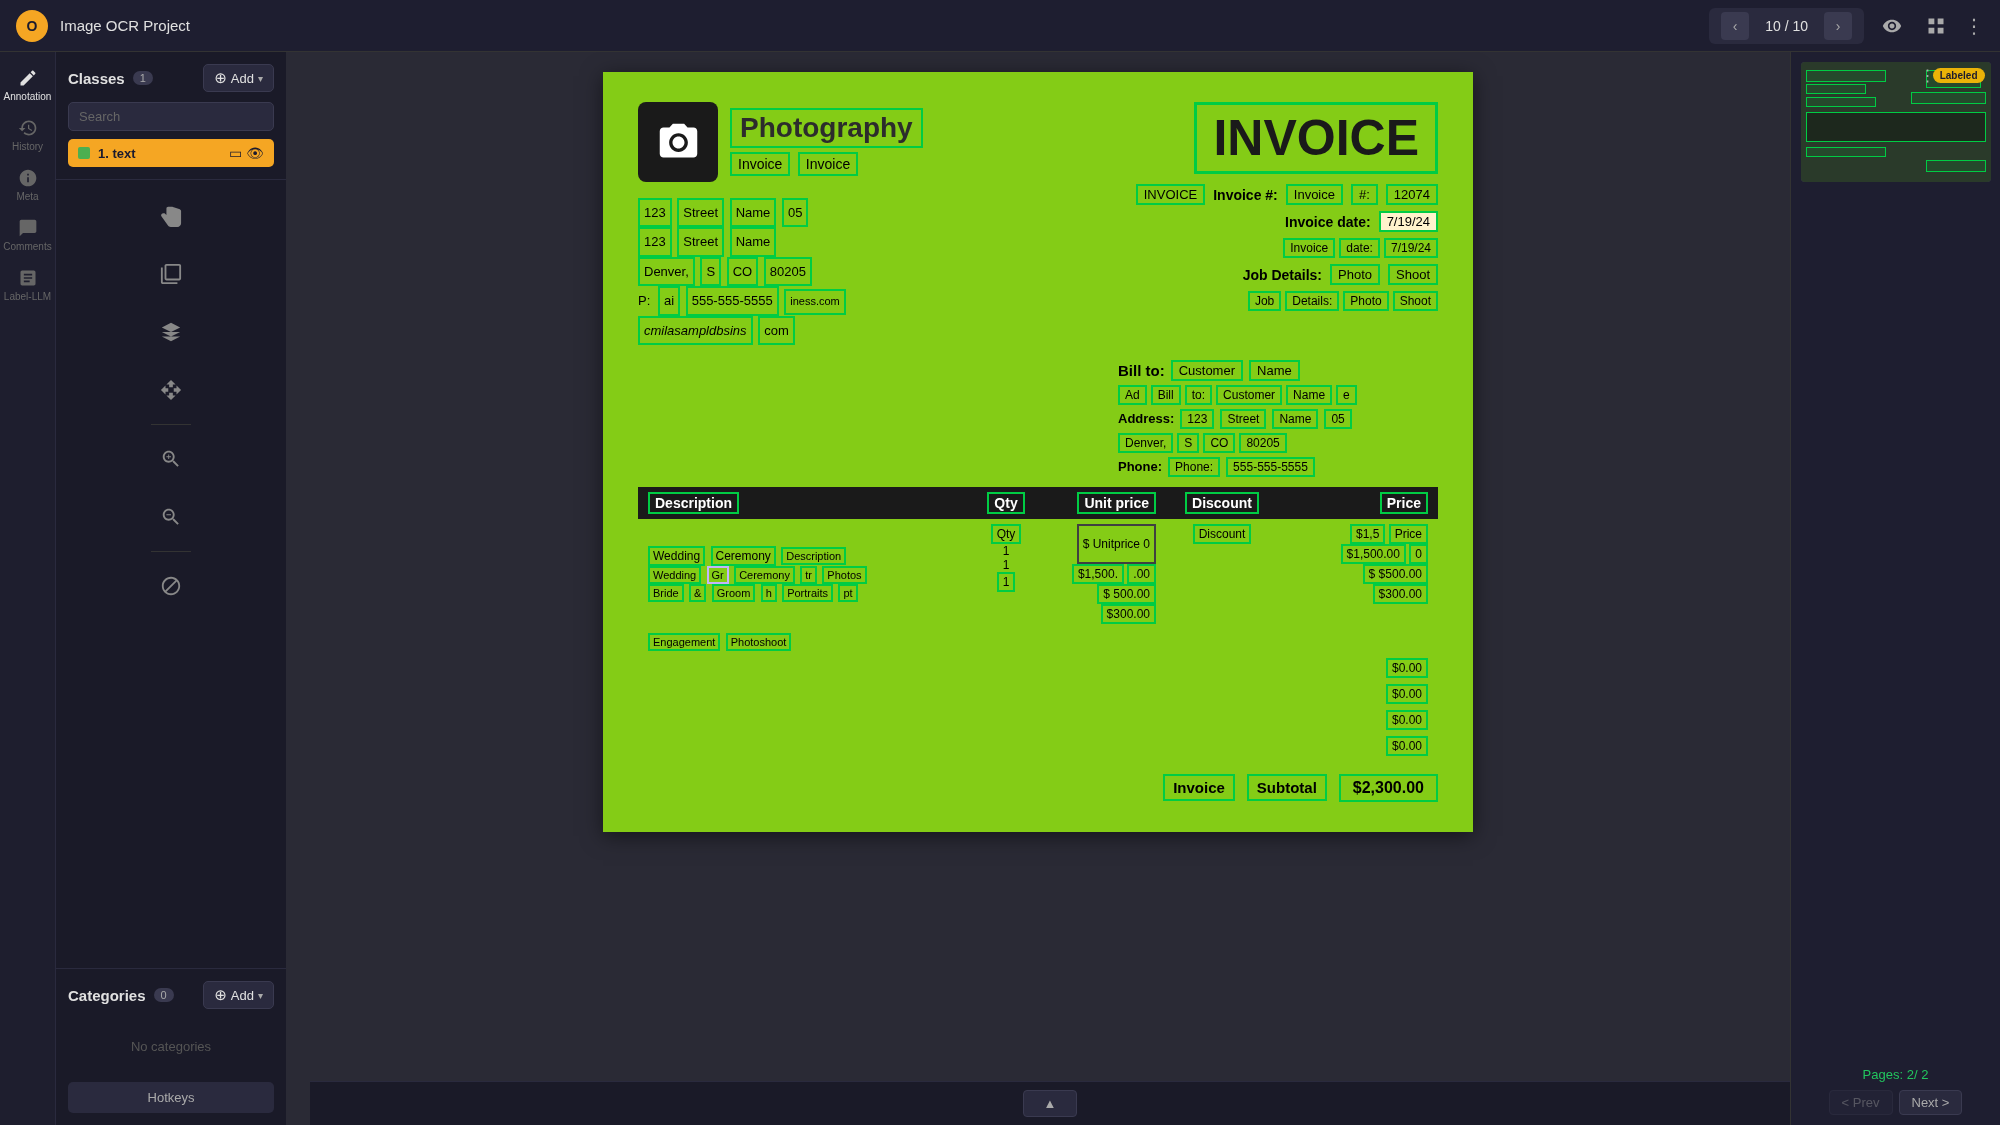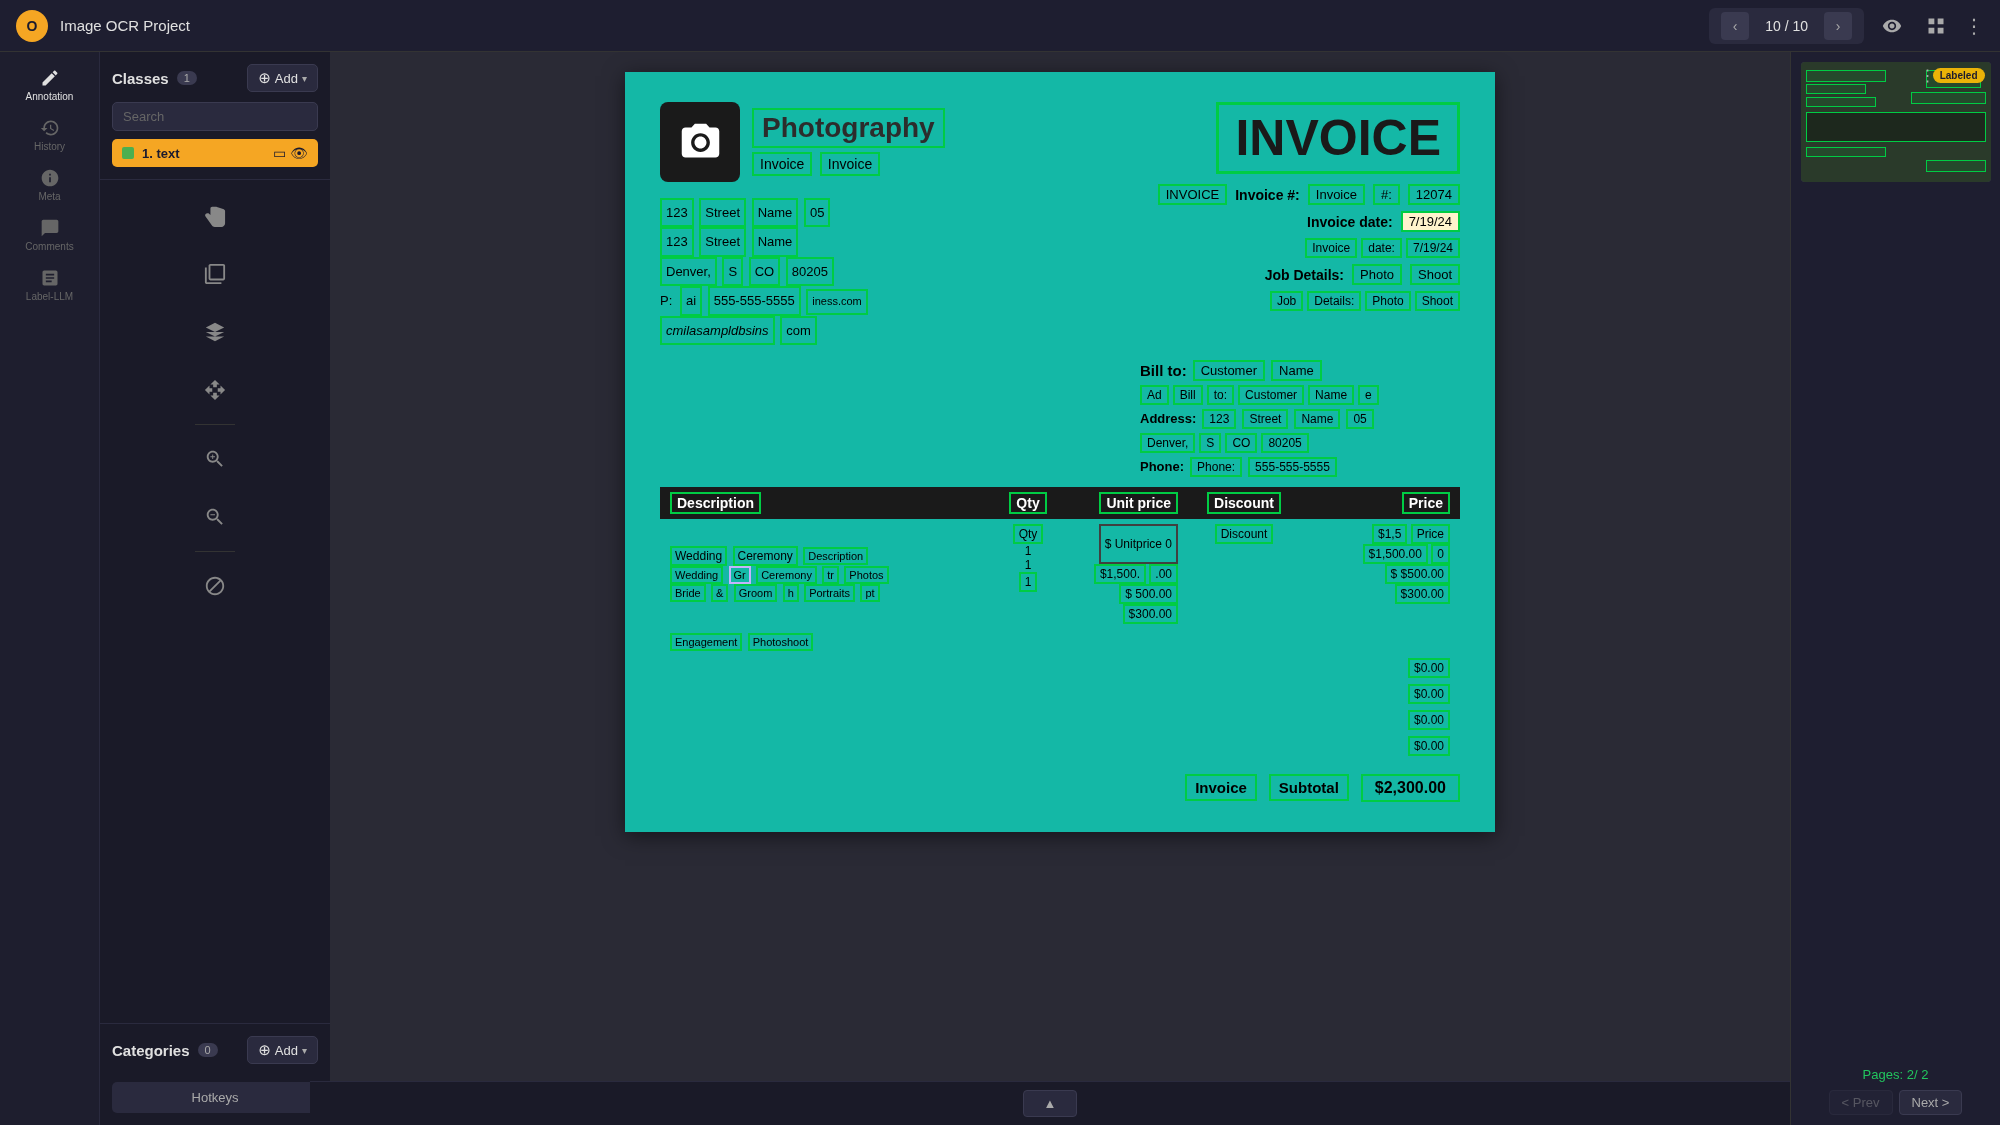--- a/index.html
+++ b/index.html
@@ -121,21 +121,21 @@
       position: absolute; top: 6px; right: 6px;
       background: #eab308; color: #1a1a2e; font-size: 10px;
       padding: 2px 7px; border-radius: 10px; font-weight: bold;
     }
     .page-nav-btn {
       background: #2a2a3e; border: 1px solid #3a3a50; color: #aaa;
       padding: 4px 12px; border-radius: 4px; cursor: pointer; font-size: 13px;
     }
     .page-nav-btn.disabled { opacity: 0.4; cursor: default; }
     .sidebar-icons {
-      width: 100px; background: #1e1e2e; border-right: 1px solid #2a2a3e;
+      width: 56px; background: #1e1e2e; border-right: 1px solid #2a2a3e;
       display: flex; flex-direction: column; align-items: center; padding-top: 8px;
     }
     .sidebar-content { width: 230px; background: #1a1a28; display: flex; flex-direction: column; }
 
     .canvas-wrapper {
       flex: 1;
       overflow-y: auto;
       overflow-x: hidden;
       display: flex;
       flex-direction: column;
@@ -276,28 +276,29 @@
       <div class="categories-section" style="margin-top:auto;">
         <div class="categories-header">
           <span class="categories-title">Categories</span>
           <span class="count-badge">0</span>
           <button class="add-btn">
             <span style="font-size:15px;">⊕</span>
             <span>Add</span>
             <span class="chevron">▾</span>
           </button>
         </div>
+        <div class="no-categories">No categories</div>
         <button class="hotkeys-btn">Hotkeys</button>
       </div>
     </div>
 
     <div class="canvas-wrapper">
       <div style="background:#fff; width:870px; margin:20px auto; position:relative; box-shadow: 0 4px 20px rgba(0,0,0,0.5);">
 
-        <div style="padding:30px 35px; background:#14b8a6; color:#000; font-family:Arial,sans-serif; position:relative;">
+        <div style="padding:30px 35px; background:#84cc16; color:#000; font-family:Arial,sans-serif; position:relative;">
 
           <div style="display:flex; justify-content:space-between; align-items:flex-start; margin-bottom:15px;">
             <div style="display:flex; flex-direction:column; gap:6px;">
               <div style="display:flex; align-items:center; gap:12px;">
 
                 <div style="width:80px;height:80px;background:#1a1a1a;border-radius:8px;display:flex;align-items:center;justify-content:center;">
                   <svg viewBox="0 0 24 24" width="45" height="45" fill="white">
                     <path d="M12 15.2c1.77 0 3.2-1.43 3.2-3.2S13.77 8.8 12 8.8 8.8 10.23 8.8 12s1.43 3.2 3.2 3.2zM9 2L7.17 4H4c-1.1 0-2 .9-2 2v12c0 1.1.9 2 2 2h16c1.1 0 2-.9 2-2V6c0-1.1-.9-2-2-2h-3.17L15 2H9zm3 15c-2.76 0-5-2.24-5-5s2.24-5 5-5 5 2.24 5 5-2.24 5-5 5z"></path>
                   </svg>
                 </div>

